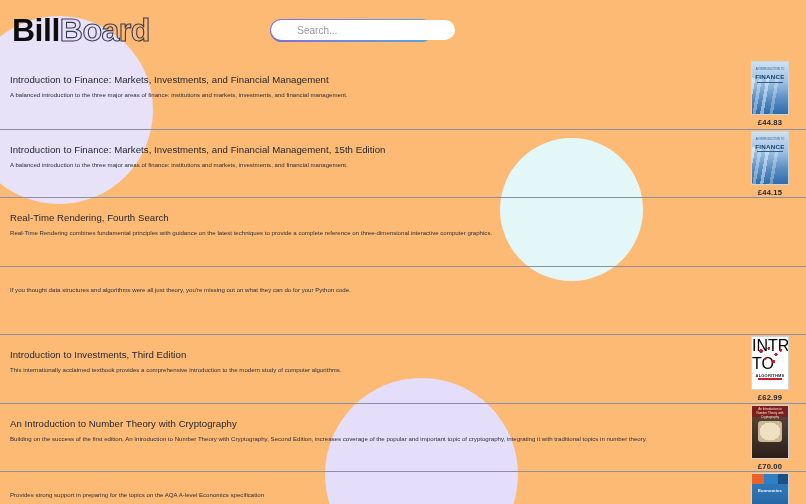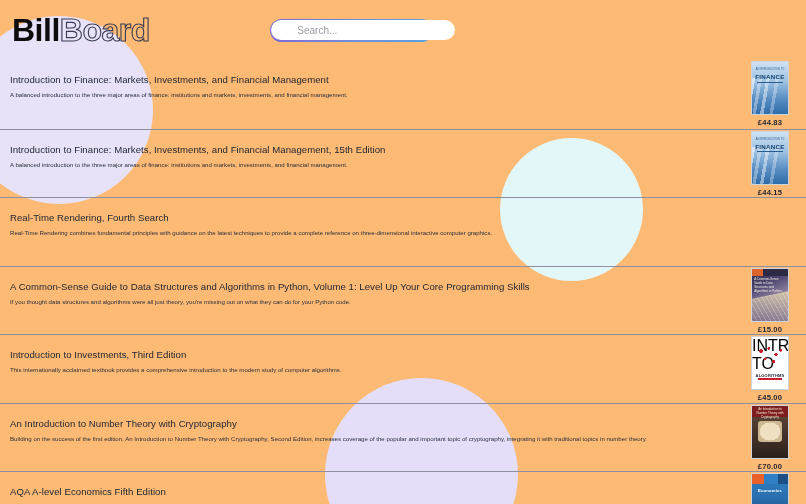--- a/index.html
+++ b/index.html
@@ -291,66 +291,55 @@
         </div>
       </div>
       <div class="book-row">
         <div class="row-text">
           <div class="book-title">Real-Time Rendering, Fourth Search</div>
           <div class="book-desc">Real-Time Rendering combines fundamental principles with guidance on the latest techniques to provide a complete reference on three-dimensional interactive computer graphics.</div>
         </div>
       </div>
       <div class="book-row">
         <div class="row-text">
-          <div class="book-title">A Common-Sense Guide to Data Structures and Algorithms in Python, Volume 1: Level Up Your Core Programming Skills</div>
           <div class="book-desc">If you thought data structures and algorithms were all just theory, you're missing out on what they can do for your Python code.</div>
-        </div>
-        <div class="row-right">
-          <div class="cover cv-python">
-            <div class="cv-band"></div>
-            <div class="cv-sub"></div>
-            <div class="cv-rule"></div>
-            <div class="cv-label">A Common-Sense Guide to Data Structures and Algorithms in Python</div>
-          </div>
-          <div class="price">£15.00</div>
         </div>
       </div>
       <div class="book-row">
         <div class="row-text">
           <div class="book-title">Introduction to Investments, Third Edition</div>
           <div class="book-desc">This internationally acclaimed textbook provides a comprehensive introduction to the modern study of computer algorithms.</div>
         </div>
         <div class="row-right">
           <div class="cover cv-algo">
             <div class="cv-band"></div>
             <div class="cv-sub">INTRODUCTION TO</div>
             <div class="cv-rule"></div>
             <div class="cv-label">ALGORITHMS</div>
           </div>
-          <div class="price">£45.00</div>
+          <div class="price">£62.99</div>
         </div>
       </div>
       <div class="book-row">
         <div class="row-text">
           <div class="book-title">An Introduction to Number Theory with Cryptography</div>
           <div class="book-desc">Building on the success of the first edition, An Introduction to Number Theory with Cryptography, Second Edition, increases coverage of the popular and important topic of cryptography, integrating it with traditional topics in number theory.</div>
         </div>
         <div class="row-right">
           <div class="cover cv-number">
             <div class="cv-band"></div>
             <div class="cv-sub"></div>
             <div class="cv-rule"></div>
             <div class="cv-label">An Introduction to Number Theory with Cryptography</div>
           </div>
           <div class="price">£70.00</div>
         </div>
       </div>
       <div class="book-row">
         <div class="row-text">
-          <div class="book-title">AQA A-level Economics Fifth Edition</div>
           <div class="book-desc">Provides strong support in preparing for the topics on the AQA A-level Economics specification</div>
         </div>
         <div class="row-right">
           <div class="cover cv-econ">
             <div class="cv-band"></div>
             <div class="cv-sub"></div>
             <div class="cv-rule"></div>
             <div class="cv-label">Economics</div>
           </div>
           <div class="price"></div>

